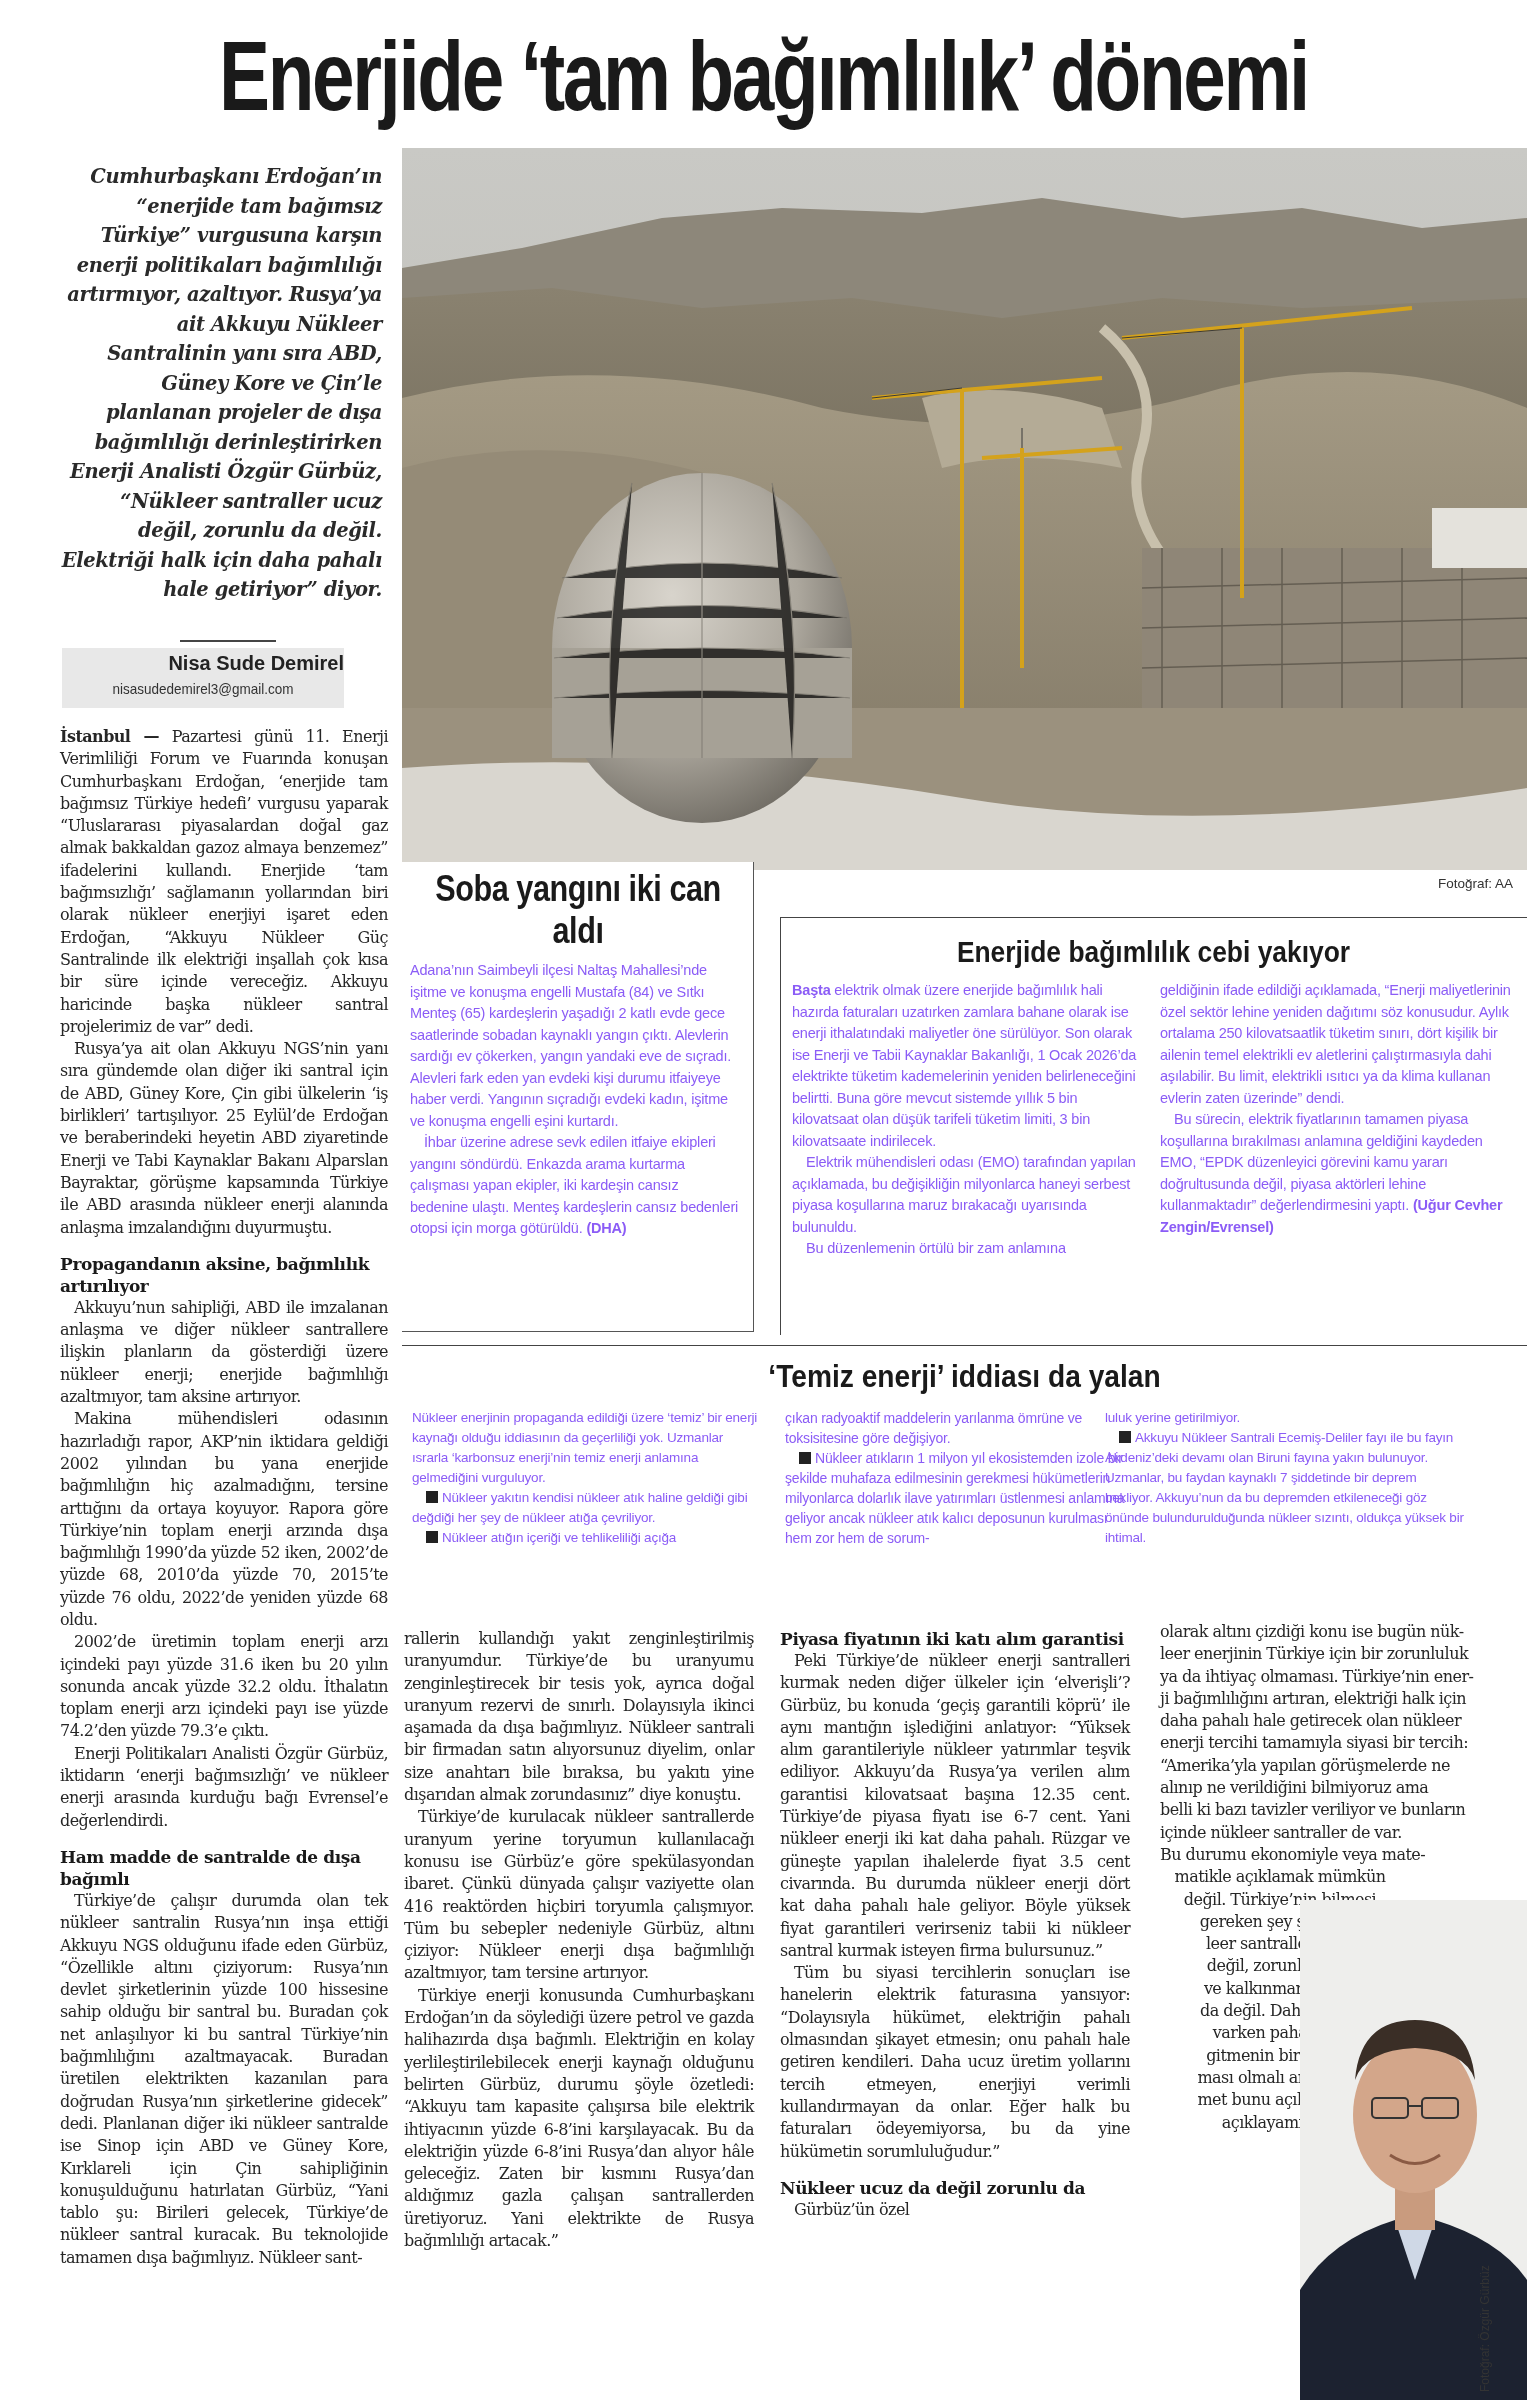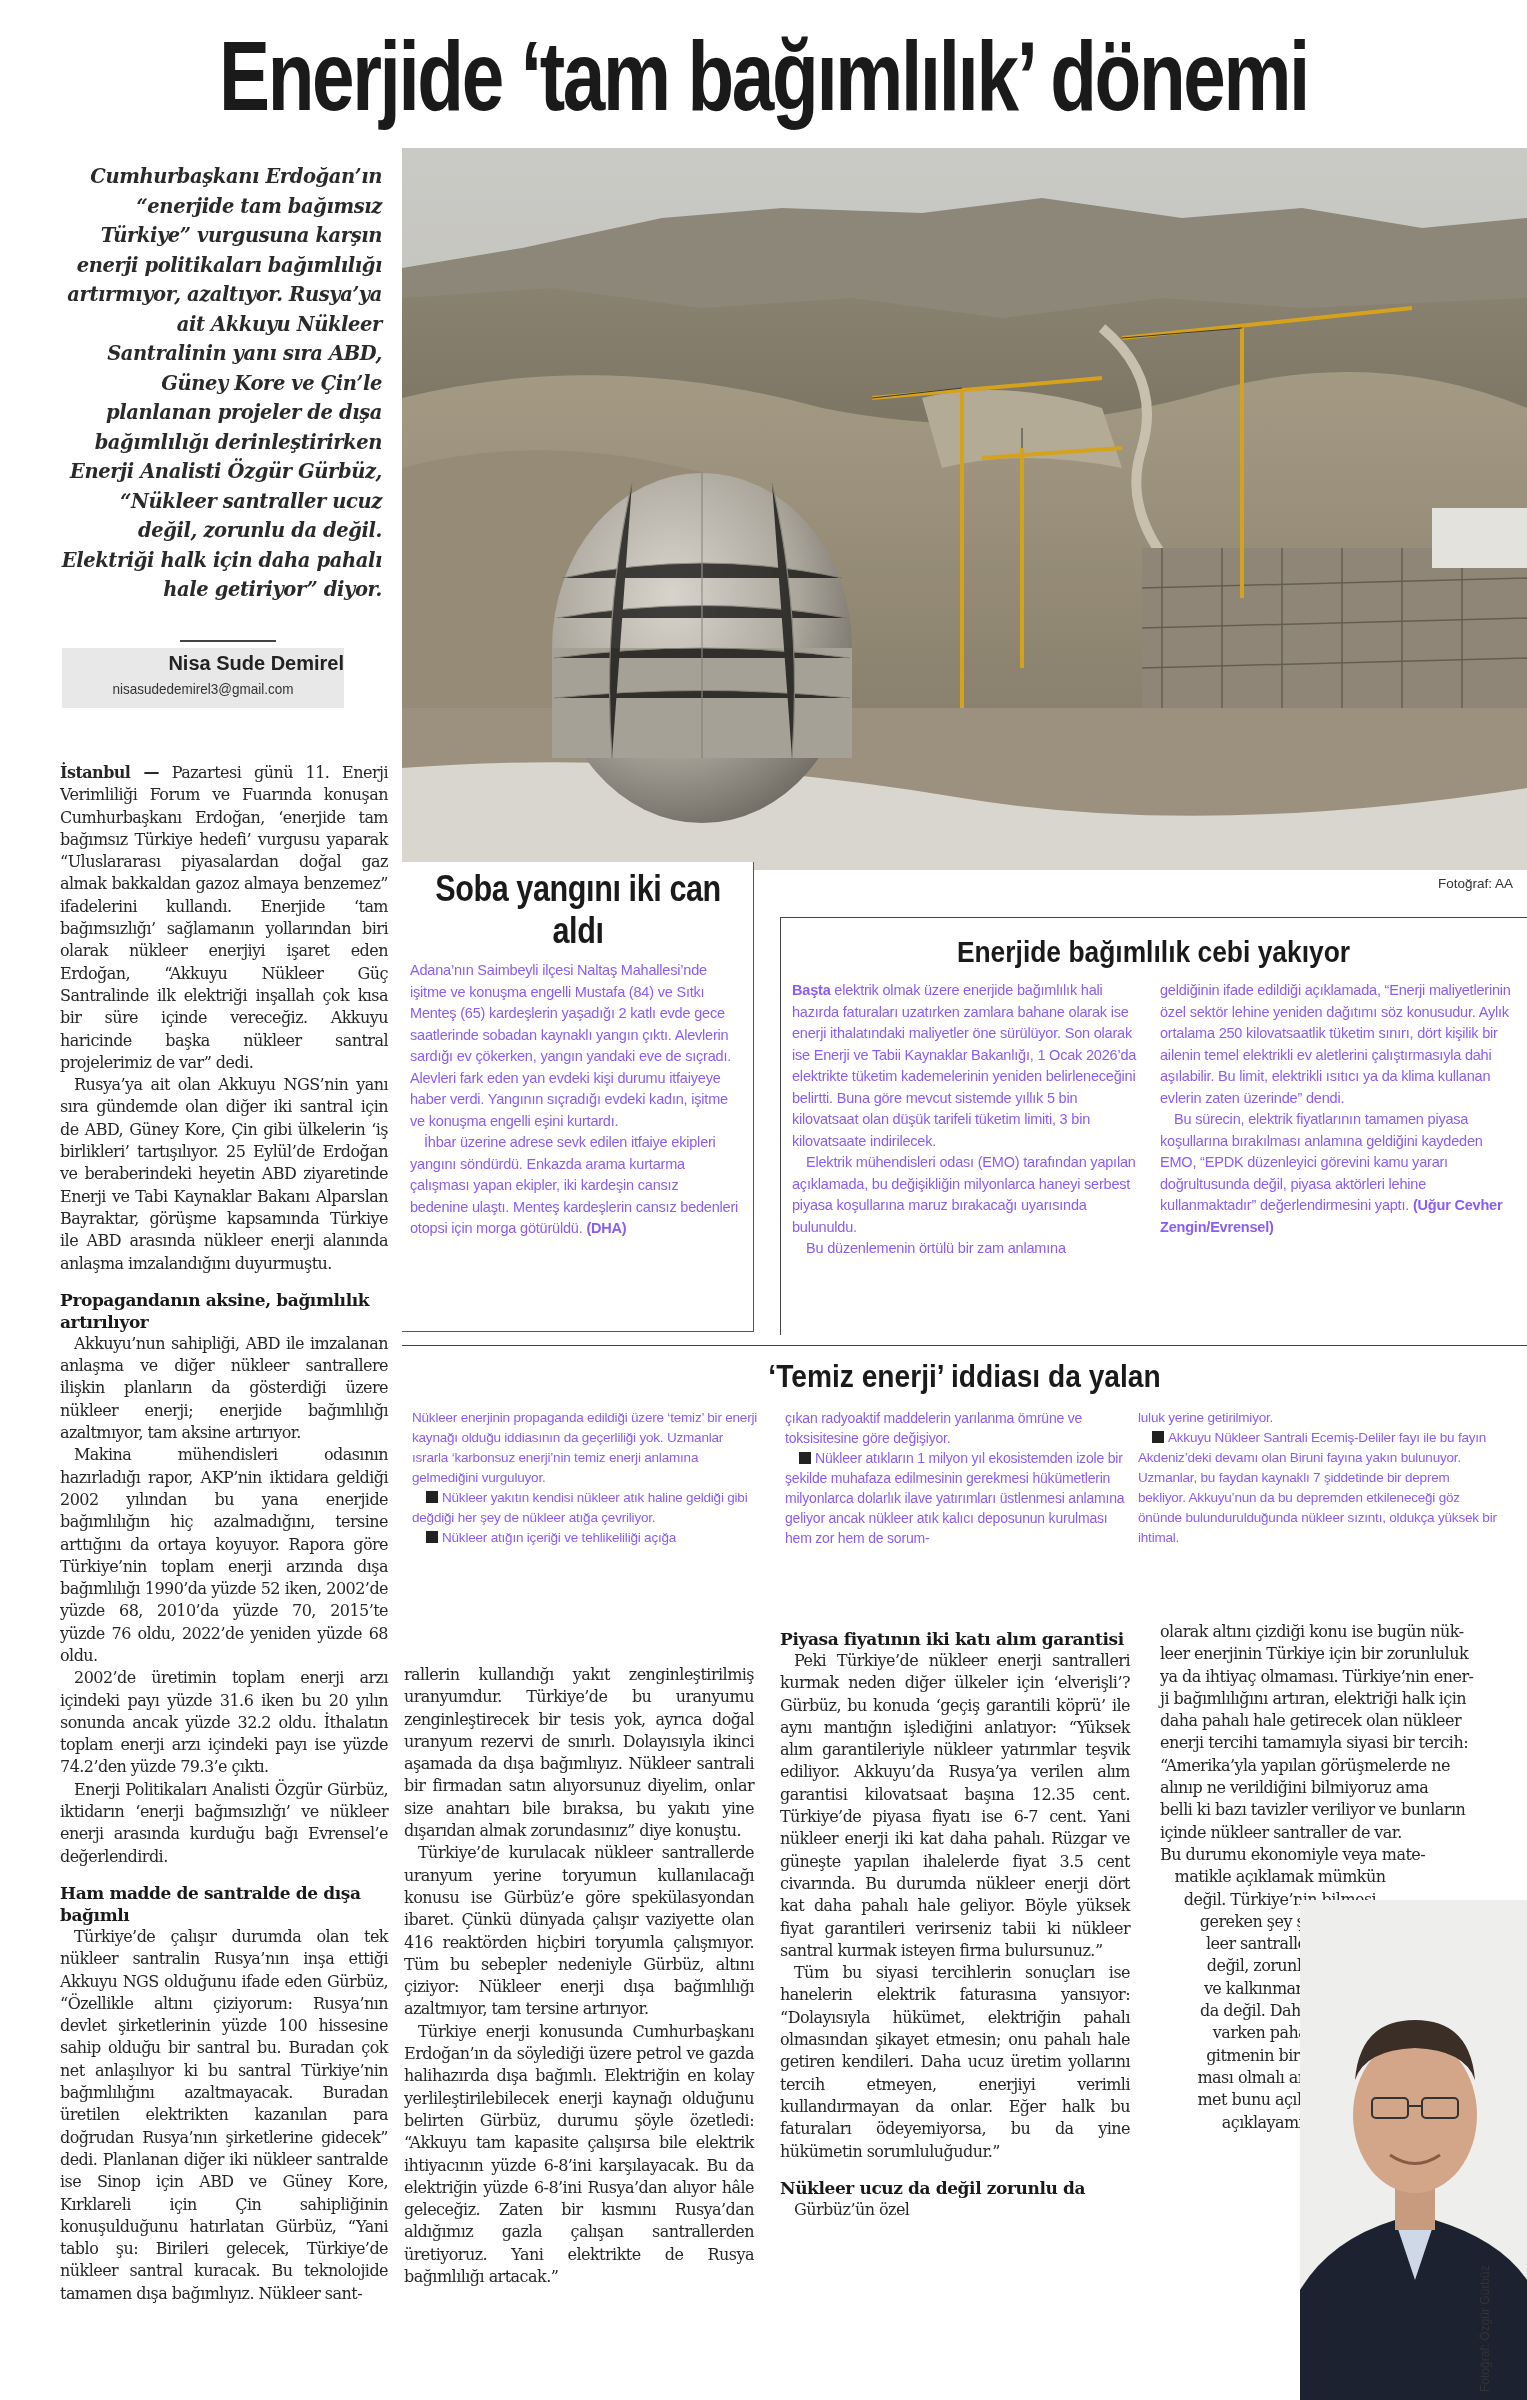--- a/index.html
+++ b/index.html
@@ -36,21 +36,21 @@
       position: absolute; right: 14px; top: 876px;
       font-family: "Liberation Sans", sans-serif; font-size: 13.5px; color: #333;
     }
 
     .col {
       position: absolute; font-size: 16px; line-height: 22.3px; color: #262626;
       font-family: "DejaVu Serif", serif; text-align: justify; letter-spacing: -0.55px;
       hyphens: auto;
     }
     .col p { text-indent: 14px; }
-    .col p.noind { text-indent: 0; margin-top: 36px; }
+    .col p.noind { text-indent: 0; }
     .col h4 {
       font-family: "DejaVu Serif", serif; font-weight: 700; font-size: 17px; line-height: 22px;
       margin-top: 14px; color: #1a1a1a; letter-spacing: -0.4px; text-align: left;
     }
     .dateline { font-weight: 700; }
 
     .sidebox {
       position: absolute; left: 402px; top: 862px; width: 352px; height: 470px; background: #fff;
       border-right: 1.5px solid #555; border-bottom: 1.5px solid #555;
     }
@@ -213,21 +213,21 @@
 <div class="temiz-title">‘Temiz enerji’ iddiası da yalan</div>
 <div class="sans-col" style="left:412px; top:1408px; width:350px; font-size:13.5px; line-height:20px;">
   <p class="noind">Nükleer enerjinin propaganda edildiği üzere ‘temiz’ bir enerji kaynağı olduğu iddiasının da geçerliliği yok. Uzmanlar ısrarla ‘karbonsuz enerji’nin temiz enerji anlamına gelmediğini vurguluyor.</p>
   <p><span class="sq"></span><span>Nükleer yakıtın kendisi nükleer atık haline geldiği gibi değdiği her şey de nükleer atığa çevriliyor.</span></p>
   <p><span class="sq"></span><span>Nükleer atığın içeriği ve tehlikeliliği açığa</span></p>
 </div>
 <div class="sans-col" style="left:785px; top:1408px; width:350px; font-size:14px; line-height:20px;">
   <p class="noind">çıkan radyoaktif maddelerin yarılanma ömrüne ve toksisitesine göre değişiyor.</p>
   <p><span class="sq"></span><span>Nükleer atıkların 1 milyon yıl ekosistemden izole bir şekilde muhafaza edilmesinin gerekmesi hükümetlerin milyonlarca dolarlık ilave yatırımları üstlenmesi anlamına geliyor ancak nükleer atık kalıcı deposunun kurulması hem zor hem de sorum-</span></p>
 </div>
-<div class="sans-col" style="left:1138px; top:1408px; width:360px; font-size:13.5px; line-height:20px;">
+<div class="sans-col" style="left:1105px; top:1408px; width:360px; font-size:13.5px; line-height:20px;">
   <p class="noind">luluk yerine getirilmiyor.</p>
   <p><span class="sq"></span><span>Akkuyu Nükleer Santrali Ecemiş-Deliler fayı ile bu fayın Akdeniz’deki devamı olan Biruni fayına yakın bulunuyor. Uzmanlar, bu faydan kaynaklı 7 şiddetinde bir deprem bekliyor. Akkuyu’nun da bu depremden etkileneceği göz önünde bulundurulduğunda nükleer sızıntı, oldukça yüksek bir ihtimal.</span></p>
 </div>
 
 <div class="col" style="left:404px; top:1628px; width:350px;">
   <p class="noind">rallerin kullandığı yakıt zenginleştirilmiş uranyumdur. Türkiye’de bu uranyumu zenginleştirecek bir tesis yok, ayrıca doğal uranyum rezervi de sınırlı. Dolayısıyla ikinci aşamada da dışa bağımlıyız. Nükleer santrali bir firmadan satın alıyorsunuz diyelim, onlar size anahtarı bile bıraksa, bu yakıtı yine dışarıdan almak zorundasınız” diye konuştu.</p>
   <p>Türkiye’de kurulacak nükleer santrallerde uranyum yerine toryumun kullanılacağı konusu ise Gürbüz’e göre spekülasyondan ibaret. Çünkü dünyada çalışır vaziyette olan 416 reaktörden hiçbiri toryumla çalışmıyor. Tüm bu sebepler nedeniyle Gürbüz, altını çiziyor: Nükleer enerji dışa bağımlılığı azaltmıyor, tam tersine artırıyor.</p>
   <p>Türkiye enerji konusunda Cumhurbaşkanı Erdoğan’ın da söylediği üzere petrol ve gazda halihazırda dışa bağımlı. Elektriğin en kolay yerlileştirilebilecek enerji kaynağı olduğunu belirten Gürbüz, durumu şöyle özetledi: “Akkuyu tam kapasite çalışırsa bile elektrik ihtiyacının yüzde 6-8’ini karşılayacak. Bu da elektriğin yüzde 6-8’ini Rusya’dan alıyor hâle geleceğiz. Zaten bir kısmını Rusya’dan aldığımız gazla çalışan santrallerden üretiyoruz. Yani elektrikte de Rusya bağımlılığı artacak.”</p>
 </div>
 

